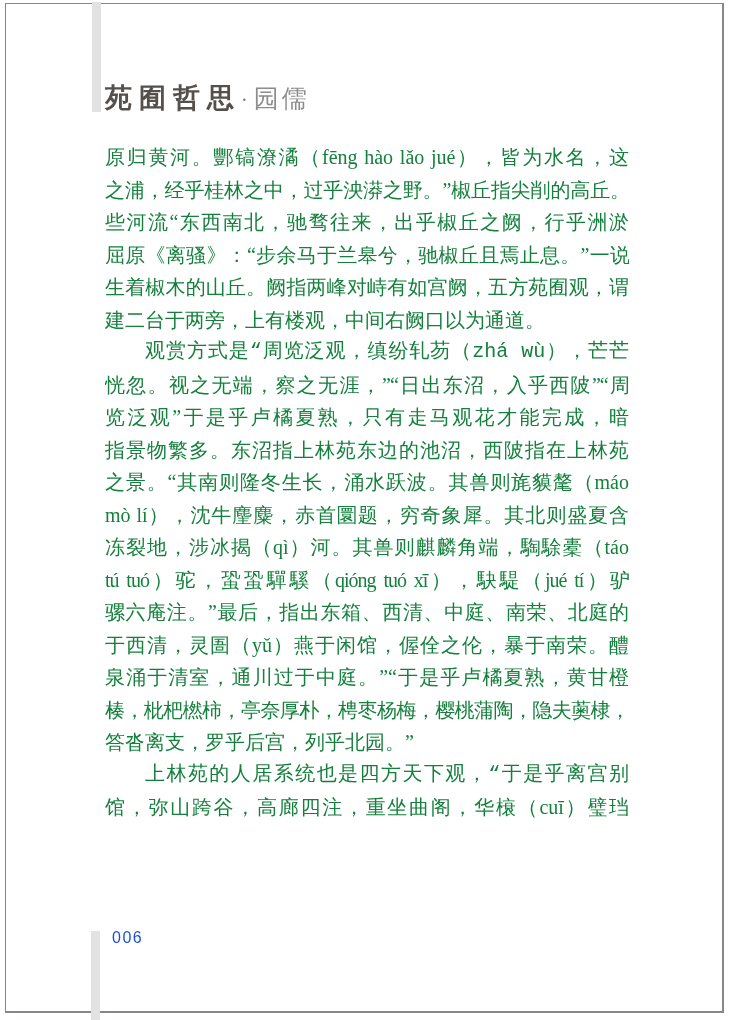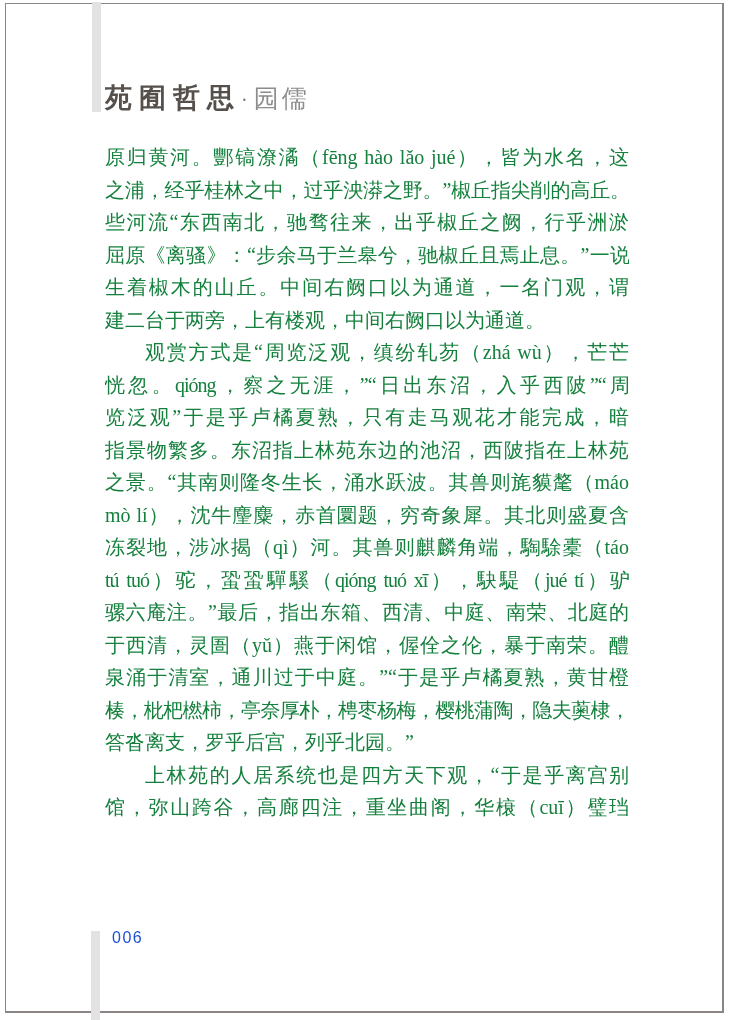--- a/index.html
+++ b/index.html
@@ -61,21 +61,21 @@
     font-size:20px;
   }
   .line{
     height:32.5px;
     line-height:32.5px;
     overflow:hidden;
     text-align:justify;
     text-align-last:justify;
     word-break:break-all;
   }
-  .line.indent{padding-left:40px;}
+  .line.indent{padding-left:40px;font-family:Liberation Mono, monospace;}
   .line.para-end{text-align-last:left;}
   .line.tight{letter-spacing:-1px;}
   .line.tighter{letter-spacing:-1.9px;}
 
   .page-footer{
     position:absolute;
     left:112px;top:929px;
   }
   .page-number{
     font-family:"Liberation Sans","DejaVu Sans",sans-serif;
@@ -99,24 +99,24 @@
     <span class="series-title">苑囿哲思</span>
     <span class="title-sep">·</span>
     <span class="chapter-title">园儒</span>
   </div>
 
   <div class="body-text">
       <div class="line">原归黄河。酆镐潦潏（fēng hào lǎo jué），皆为水名，这</div>
       <div class="line tight">之浦，经乎桂林之中，过乎泱漭之野。”椒丘指尖削的高丘。</div>
       <div class="line">些河流“东西南北，驰骛往来，出乎椒丘之阙，行乎洲淤</div>
       <div class="line tight">屈原《离骚》：“步余马于兰皋兮，驰椒丘且焉止息。”一说</div>
-      <div class="line">生着椒木的山丘。中间右阙口以为通道，一名门观，谓</div>
+      <div class="line">生着椒木的山丘。阙指两峰对峙有如宫阙，五方苑囿观，谓</div>
       <div class="line para-end">建二台于两旁，上有楼观，中间右阙口以为通道。</div>
       <div class="line indent">观赏方式是“周览泛观，缜纷轧芴（zhá wù），芒芒</div>
-      <div class="line tight">恍忽。qióng，察之无涯，”“日出东沼，入乎西陂”“周</div>
+      <div class="line tight">恍忽。视之无端，察之无涯，”“日出东沼，入乎西陂”“周</div>
       <div class="line">览泛观”于是乎卢橘夏熟，只有走马观花才能完成，暗</div>
       <div class="line">指景物繁多。东沼指上林苑东边的池沼，西陂指在上林苑</div>
       <div class="line">之景。“其南则隆冬生长，涌水跃波。其兽则旄貘氂（máo</div>
       <div class="line">mò lí），沈牛麈麋，赤首圜题，穷奇象犀。其北则盛夏含</div>
       <div class="line">冻裂地，涉冰揭（qì）河。其兽则麒麟角端，騊駼橐（táo</div>
       <div class="line tight">tú tuó）驼，蛩蛩驒騱（qióng tuó xī），駃騠（jué tí）驴</div>
       <div class="line">骡六庵注。”最后，指出东箱、西清、中庭、南荣、北庭的</div>
       <div class="line">于西清，灵圄（yǔ）燕于闲馆，偓佺之伦，暴于南荣。醴</div>
       <div class="line">泉涌于清室，通川过于中庭。”“于是乎卢橘夏熟，黄甘橙</div>
       <div class="line tight">楱，枇杷橪柿，亭奈厚朴，梬枣杨梅，樱桃蒲陶，隐夫薁棣，</div>

